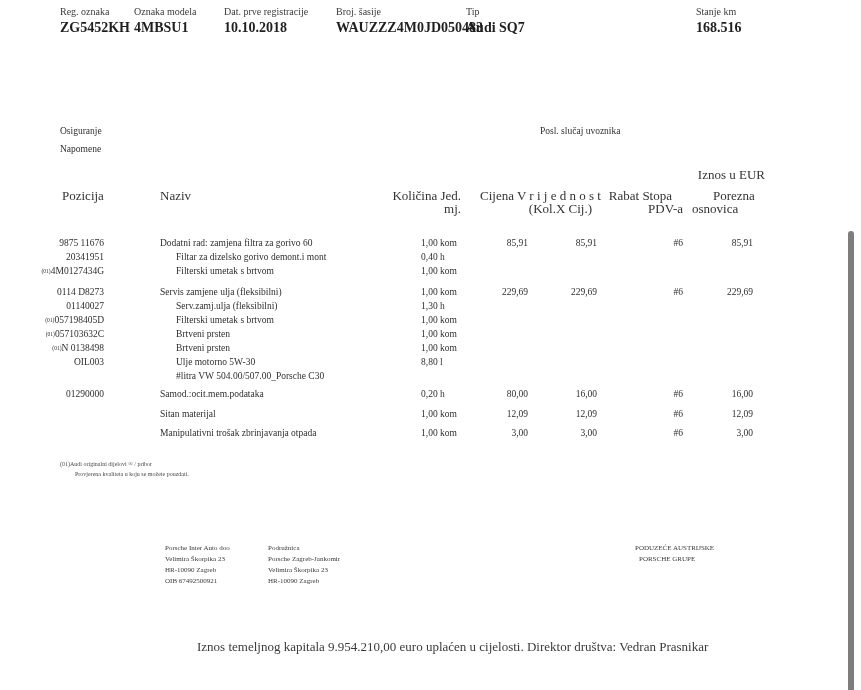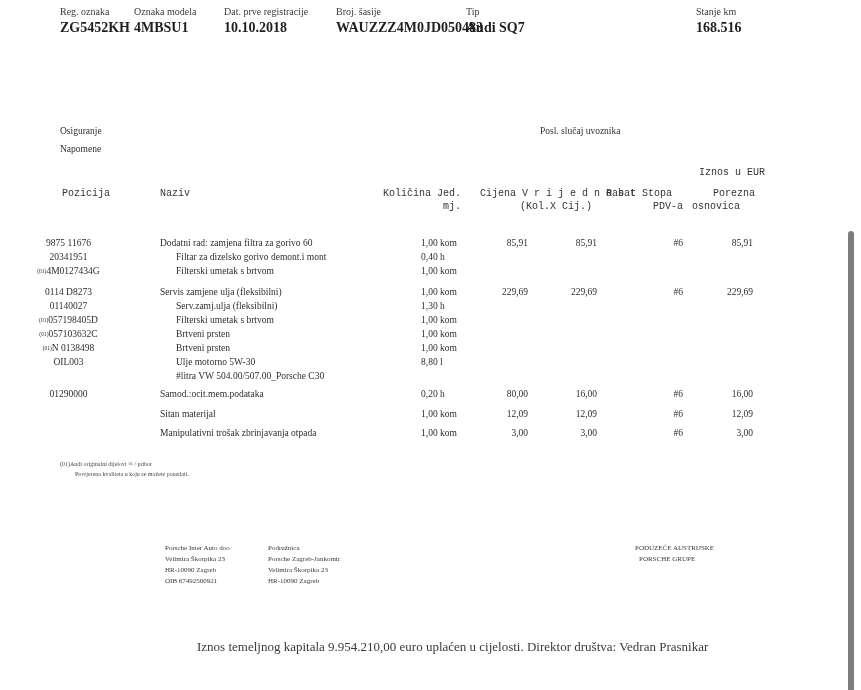--- a/index.html
+++ b/index.html
@@ -8,26 +8,26 @@
     position:relative; width:861px; height:690px; background:#ffffff;
     font-family:"Liberation Serif","DejaVu Serif",serif; color:#2e2e2e; overflow:hidden;
   }
   .abs { position:absolute; white-space:nowrap; }
   
   .vh-label { font-size:10px; color:#3a3a3a; }
   .vh-value { font-size:14px; font-weight:bold; color:#1f1f1f; }
   
   .info { font-size:9.5px; }
   
-  .th { font-size:10px; color:#333;font-family:Liberation Mono, monospace; }
+  .th { font-size:13px; color:#333; }
   .th2 { text-align:right; }
   
   .trow { position:absolute; left:0; width:861px; height:13px; font-size:9.5px; }
   .trow .c { position:absolute; top:0; white-space:nowrap; }
-  .poz { left:33px; width:71px; text-align:center; }
+  .poz { left:33px; width:71px; text-align:right; }
   .pfx { font-size:5.5px; vertical-align:1px; }
   .naz { left:160px; }
   .naz.ind { left:176px; }
   .kol { left:421px; width:70px; }
   .cij { left:468px; width:60px; text-align:right; }
   .vri { left:537px; width:60px; text-align:right; }
   .rab { left:623px; width:60px; text-align:right; }
   .por { left:693px; width:60px; text-align:right; }
   
   .fnote { font-size:6px; color:#4a4a4a; }

